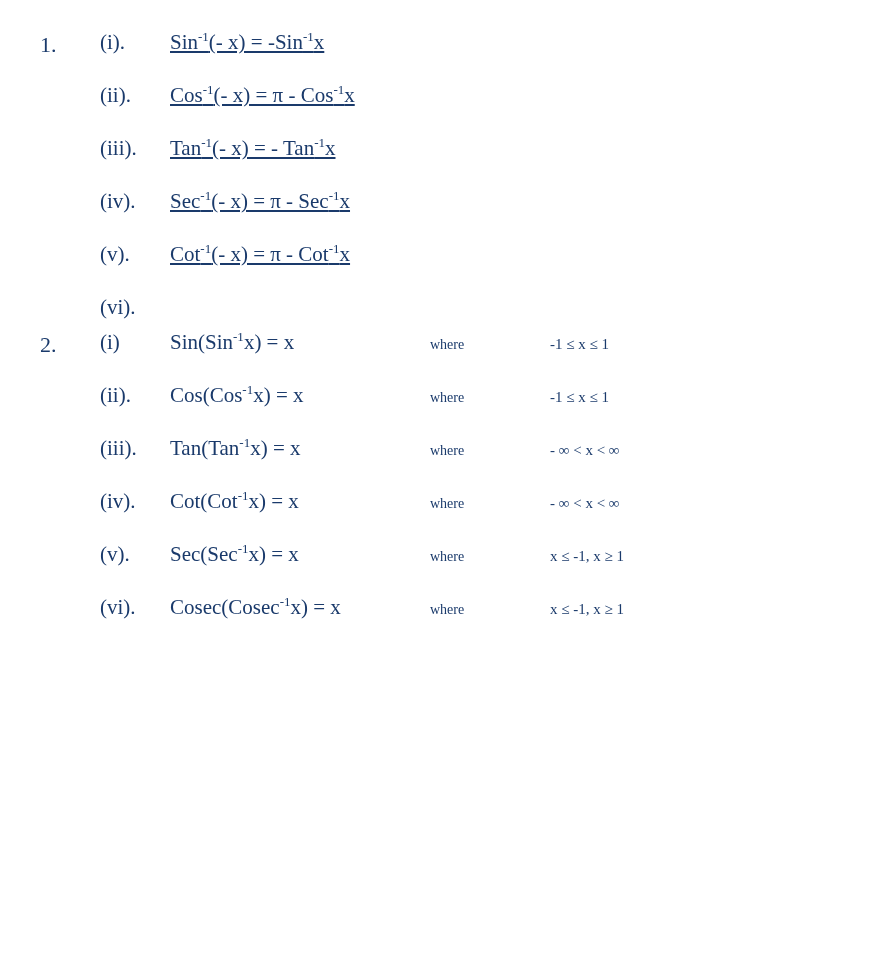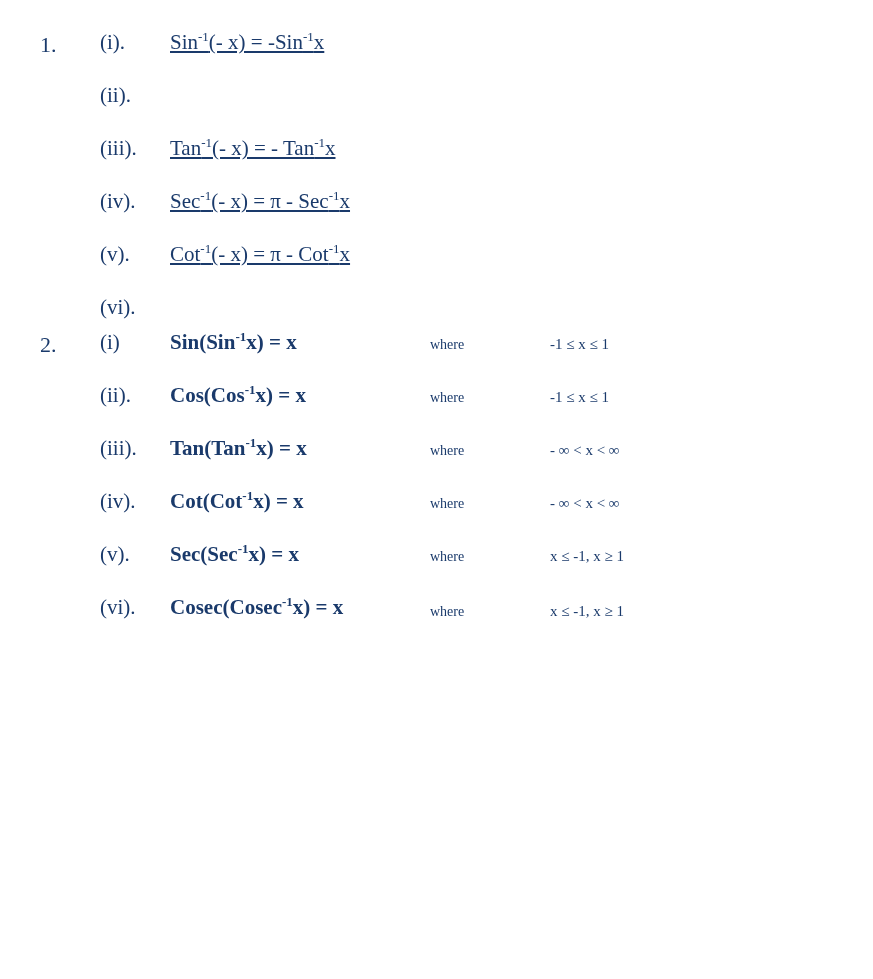--- a/index.html
+++ b/index.html
@@ -40,39 +40,37 @@
 
     .formula-row {
       display: flex;
       align-items: baseline;
       margin-bottom: 28px;
       font-size: 21px;
     }
 
     .formula-row:last-child {
       margin-bottom: 0;
-      align-items: flex-end;
     }
 
     .part-label {
       width: 70px;
       flex-shrink: 0;
       font-size: 21px;
     }
 
     .formula {
       min-width: 260px;
       font-size: 21px;
       text-decoration: underline;
     }
 
     .formula-with-where {
       min-width: 260px;
       font-size: 21px;
-      font-weight: bold;
     }
 
     .where-col {
       width: 120px;
       font-size: 14px;
     }
 
     .condition-col {
       font-size: 15px;
     }
@@ -94,20 +92,23 @@
 
       <div class="formula-row">
         <div class="part-label">(i).</div>
         <div class="formula">
           Sin<sup>-1</sup>(- x) = -Sin<sup>-1</sup>x
         </div>
       </div>
 
       <div class="formula-row">
         <div class="part-label">(ii).</div>
+        <div class="formula">
+          Cos<sup>-1</sup>(- x) = π - Cos<sup>-1</sup>x
+        </div>
       </div>
 
       <div class="formula-row">
         <div class="part-label">(iii).</div>
         <div class="formula">
           Tan<sup>-1</sup>(- x) = - Tan<sup>-1</sup>x
         </div>
       </div>
 
       <div class="formula-row">

